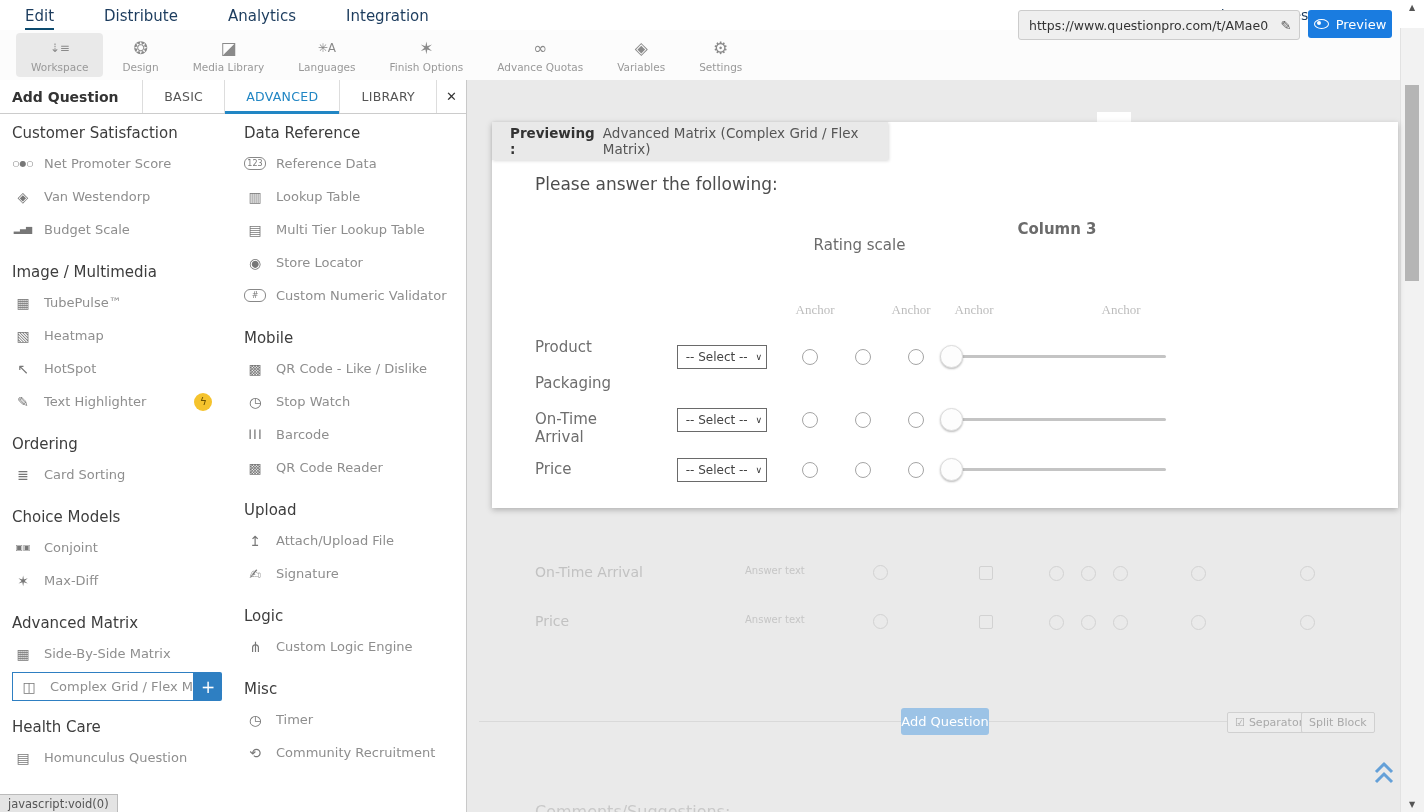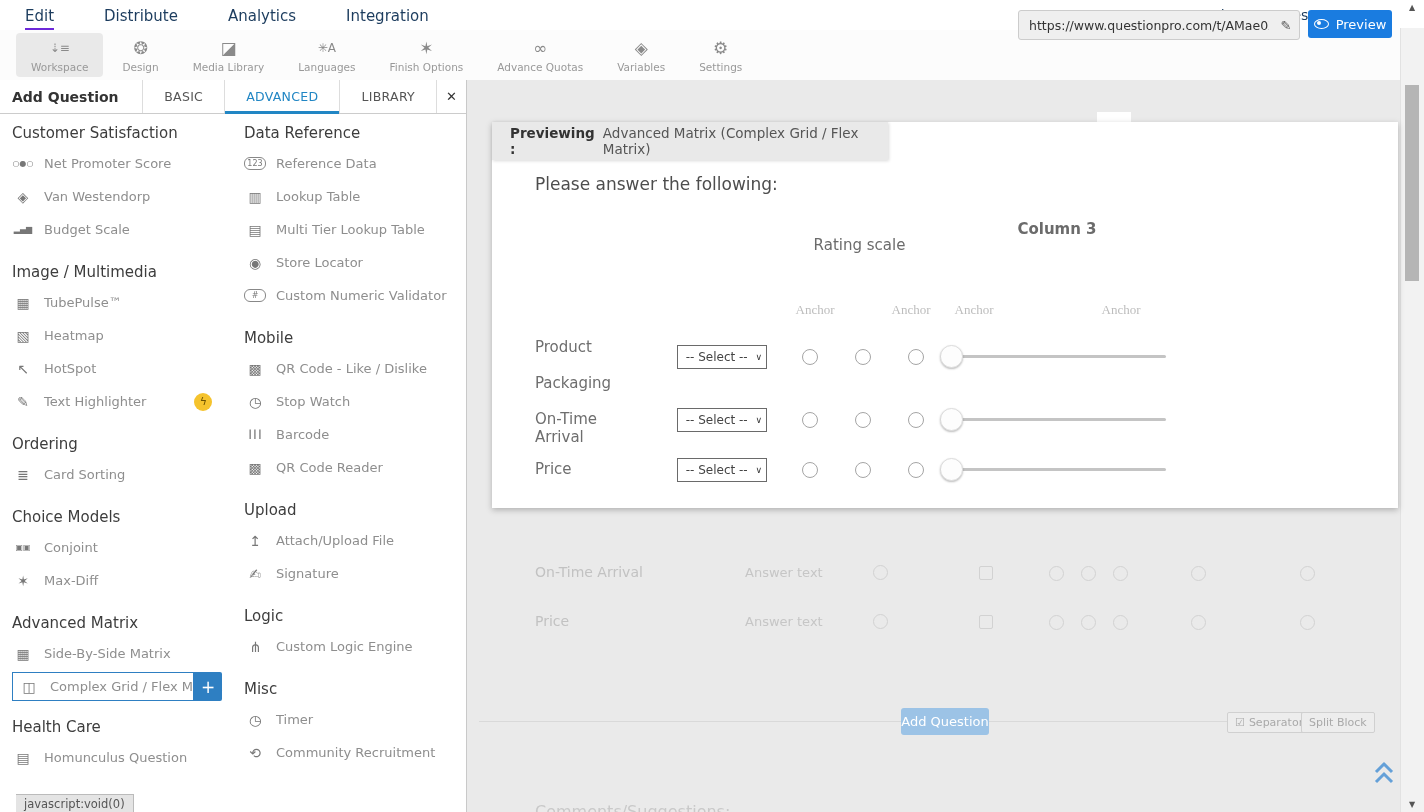--- a/index.html
+++ b/index.html
@@ -2,21 +2,21 @@
 <html><head>
 <meta charset="utf-8">
 <style>
   html,body{margin:0;padding:0;background:#fff;}
   #app{position:relative;width:1424px;height:812px;background:#fff;font-family:"DejaVu Sans",sans-serif;overflow:hidden;font-size:13px;color:#444;}
   
   .top-accent{position:absolute;left:0;top:0;width:310px;height:2px;background:#3aa7df;}
   .nav{position:absolute;left:0;top:0;right:24px;height:30px;background:#fff;display:flex;align-items:center;border-bottom:1px solid #f0f0f0;}
   .nav-item{padding:3px 25px 1px;font-size:15px;color:#1c3c5e;cursor:pointer;}
   .nav-item.active{text-decoration:none;}
-  .nav-item.active .u{border-bottom:2px solid #6d28d9;padding-bottom:3px;}
+  .nav-item.active .u{border-bottom:2px solid #0c4a6e;padding-bottom:3px;}
   .nav-right{margin-left:auto;display:flex;align-items:center;gap:42px;padding-right:24px;color:#1c3c5e;font-size:14px;}
   .tools-caret{font-size:11px;margin-left:4px;color:#1c3c5e;}
   
   .toolbar{position:absolute;left:0;top:30px;right:24px;height:50px;background:#fcfcfc;border-bottom:1px solid #d2d2d2;display:flex;align-items:center;}
   .tool{display:flex;flex-direction:column;align-items:center;justify-content:center;gap:2px;color:#999;font-size:10.5px;height:44px;padding:0 15px;margin:0 2px;cursor:pointer;border-radius:4px;}
   .tool:first-child{margin-left:16px;}
   .tool.active{background:#e9e9e9;}
   .tico{font-size:17px;color:#8a8a8a;height:22px;line-height:22px;}
   .tico.sm{font-size:12px;}
   .url-box{position:absolute;left:1018px;top:10px;width:280px;height:28px;background:#efefef;border:1px solid #ccc;border-radius:3px;display:flex;align-items:center;}
@@ -57,32 +57,32 @@
   .m-label{position:absolute;left:43px;width:100px;color:#6e6e6e;font-size:15px;}
   .m-select{position:absolute;left:185px;width:88px;height:22px;border:1px solid #6a6a6a;background:#fff;display:flex;align-items:center;font-size:12px;color:#444;cursor:pointer;}
   .m-select .s-lbl{flex:1;text-align:center;}
   .m-select .s-caret{font-size:9px;margin-right:4px;color:#333;}
   .radio{position:absolute;width:14px;height:14px;border:1px solid #a5a5a5;border-radius:50%;background:#fff;cursor:pointer;}
   .slider{position:absolute;left:448px;width:226px;height:22px;}
   .slider .track{position:absolute;left:0;right:0;top:10px;height:3px;background:#c4c4c4;border-radius:2px;}
   .slider .handle{position:absolute;left:0;top:0;width:21px;height:21px;border-radius:50%;background:#fdfdfd;border:1px solid #ddd;box-shadow:0 1px 2px rgba(0,0,0,.25);cursor:pointer;}
   
   .f-label{position:absolute;color:#c2c2c2;font-size:14px;}
-  .f-answer{position:absolute;color:#c6c6c6;font-size:13px;}
+  .f-answer{position:absolute;color:#c6c6c6;font-size:10px;}
   .f-radio{position:absolute;width:13px;height:13px;border:1px solid #d2d2d2;border-radius:50%;background:transparent;}
   .f-check{position:absolute;width:12px;height:12px;border:1px solid #d2d2d2;border-radius:2px;background:transparent;}
   .hline{position:absolute;left:12px;right:36px;top:641px;height:1px;background:#d9d9d9;}
   .add-q{position:absolute;left:434px;top:628px;width:88px;height:27px;background:#9cc3e6;border-radius:3px;color:#fff;font-size:13px;display:flex;align-items:center;justify-content:center;cursor:pointer;z-index:2;}
   .mini-btn{position:absolute;top:632px;height:19px;background:#ededed;border:1px solid #d0d0d0;border-radius:2px;color:#a9a9a9;font-size:11px;display:flex;align-items:center;padding:0 7px;gap:4px;cursor:pointer;z-index:2;}
   .sep-btn{left:760px;}
   .split-btn{left:834px;}
   .scroll-top{position:absolute;left:905px;top:680px;width:24px;height:26px;cursor:pointer;z-index:2;}
   .f-comments{position:absolute;left:68px;top:722px;color:#c9c9c9;font-size:16px;}
   
-  .statusbar{position:absolute;left:0;bottom:0;height:17px;background:#e4e4e4;border-top:1px solid #bbb;border-right:1px solid #bbb;font-size:11.5px;color:#555;display:flex;align-items:center;padding:0 8px;z-index:9;margin-left:16px;}
+  .statusbar{position:absolute;left:0;bottom:0;height:17px;background:#e4e4e4;border-top:1px solid #bbb;border-right:1px solid #bbb;font-size:11.5px;color:#555;display:flex;align-items:center;padding:0 8px;z-index:9;}
   .scrollcol{position:absolute;right:0;top:0;width:24px;height:812px;background:#fff;}
   .scroll-track{position:absolute;left:0;right:0;top:28px;bottom:0;background:#f2f2f2;border-left:1px solid #e2e2e2;}
   .scroll-thumb{position:absolute;left:5px;top:85px;width:14px;height:196px;background:#b5b5b5;cursor:pointer;}
   .scroll-up{position:absolute;top:3px;left:0;right:0;text-align:center;font-size:8px;color:#555;cursor:pointer;}
   .scroll-down{position:absolute;bottom:3px;left:0;right:0;text-align:center;font-size:8px;color:#555;cursor:pointer;z-index:3;}
 </style>
 </head>
 <body>
 
 <div id="app">

